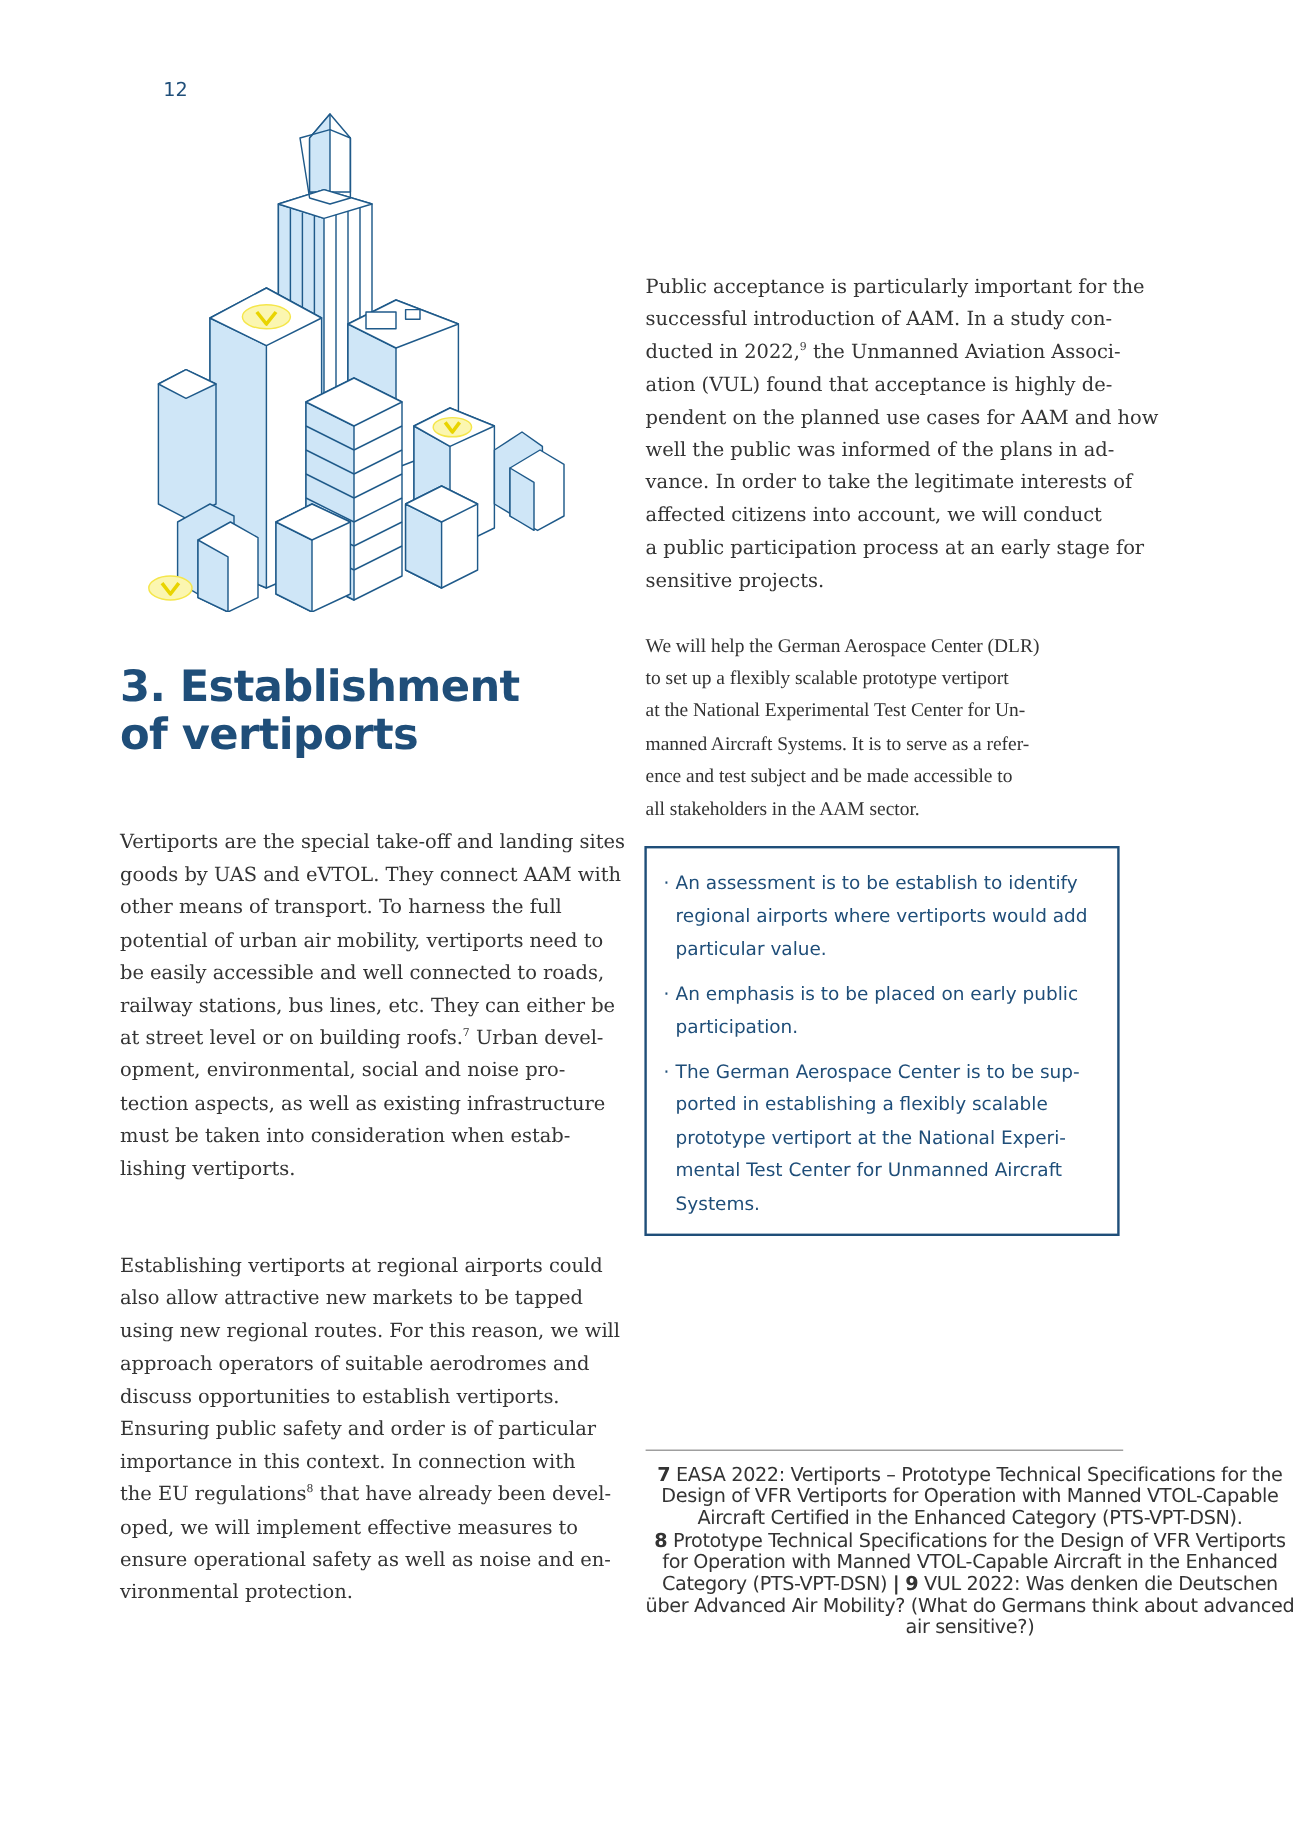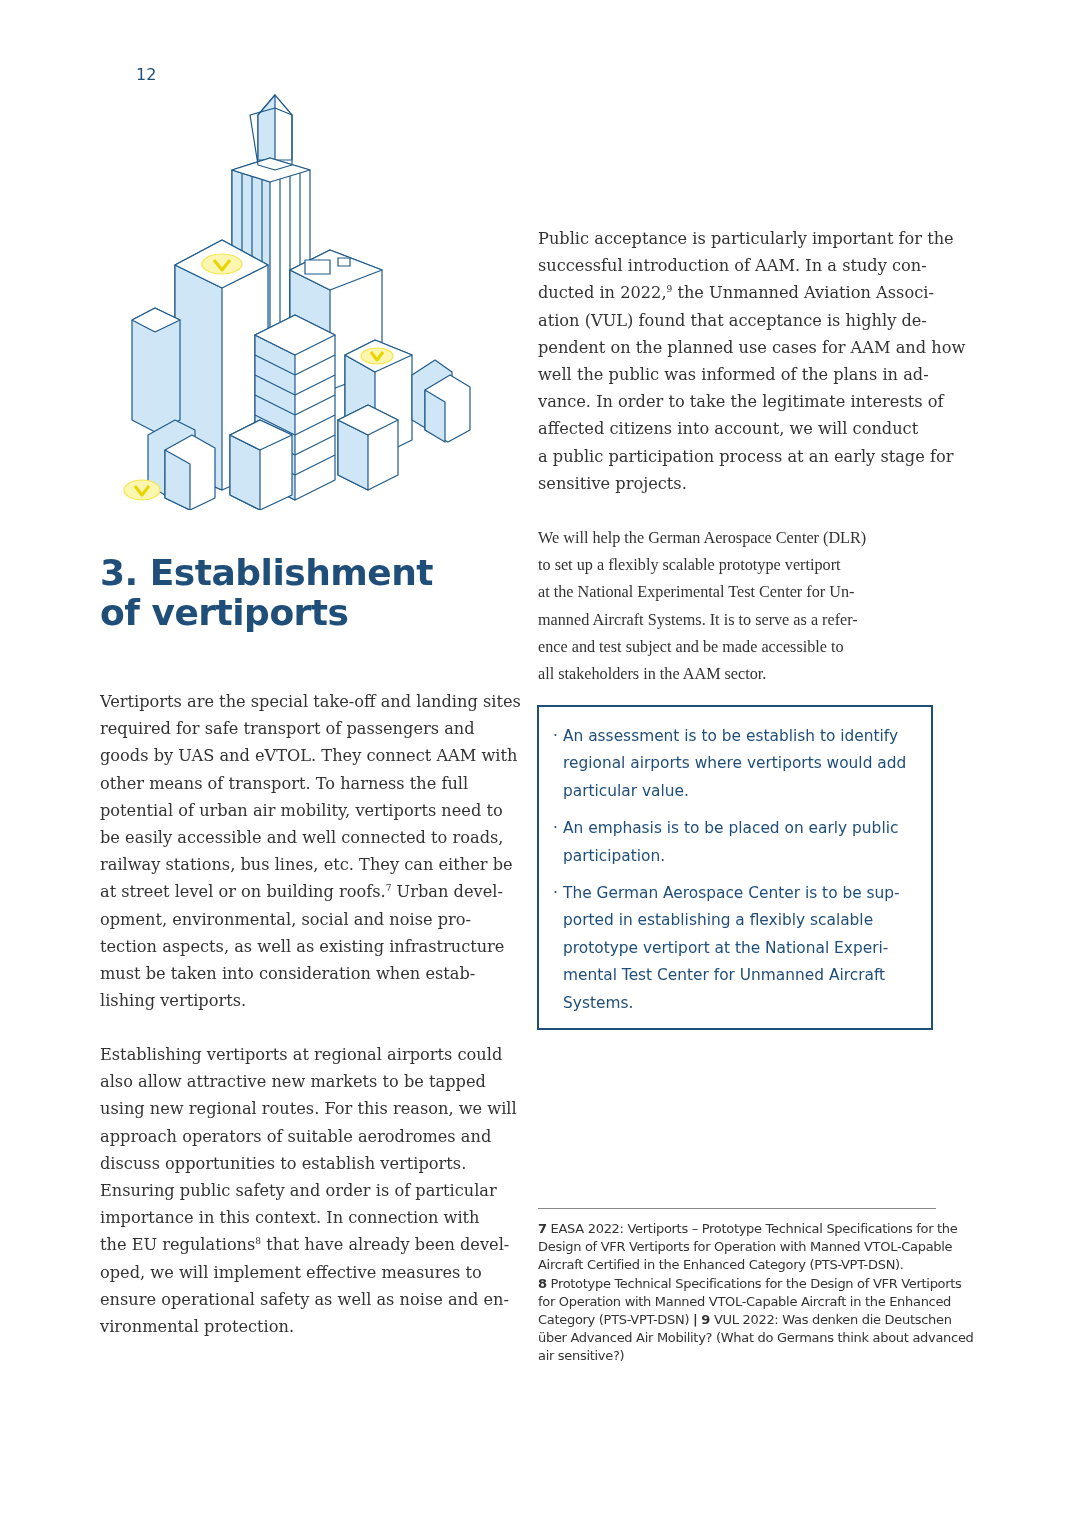--- a/index.html
+++ b/index.html
@@ -13,21 +13,21 @@
   #left-p1 { left: 100px; top: 671px; }
   #left-p2 { left: 100px; top: 1024px; }
   #right-p1 { left: 538px; top: 208px; }
   #right-p2 { left: 538px; top: 508px; font-family: Liberation Serif, serif; }
   .callout { position: absolute; left: 537px; top: 705px; width: 396px; height: 325px; border: 2px solid #1f4e79; box-sizing: border-box; }
   .callout-list { position: absolute; left: 14px; top: 16px; margin: 0; padding: 0; list-style: none; font-family: "DejaVu Sans", sans-serif; font-size: 15.4px; line-height: 27.4px; color: #1f4e79; }
   .callout-item { position: relative; padding-left: 10px; margin-bottom: 10px; }
   .callout-item .bullet { position: absolute; left: 0; top: 0; }
   .callout-item .line { white-space: nowrap; display: block; }
   .footnote-rule { position: absolute; left: 538px; top: 1208px; width: 398px; height: 1px; background: #888888; }
-  .footnotes { position: absolute; left: 538px; top: 1220px; font-family: "DejaVu Sans", sans-serif; font-size: 13px; line-height: 18.2px; color: #333333; letter-spacing: -0.3px; }
+  .footnotes { position: absolute; left: 538px; top: 1220px; font-family: "DejaVu Sans", sans-serif; font-size: 16px; line-height: 18.2px; color: #333333; letter-spacing: -0.3px; text-align: center; }
   .footnotes .line { white-space: nowrap; display: block; }
   .fn-num { font-weight: bold; }
   sup { font-size: 9px; line-height: 0; vertical-align: super; }
 </style>
 </head>
 <body>
 
 <div class="page-number">12</div>
 
 <svg class="illustration" viewBox="0 0 360 420" xmlns="http://www.w3.org/2000/svg">
@@ -126,21 +126,20 @@
   </g>
 </svg>
 
 <div class="heading">
   <div>3. Establishment</div>
   <div>of vertiports</div>
 </div>
 
 <div class="body-text" id="left-p1">
   <span class="line">Vertiports are the special take-off and landing sites</span>
-  <span class="line">required for safe transport of passengers and</span>
   <span class="line">goods by UAS and eVTOL. They connect AAM with</span>
   <span class="line">other means of transport. To harness the full</span>
   <span class="line">potential of urban air mobility, vertiports need to</span>
   <span class="line">be easily accessible and well connected to roads,</span>
   <span class="line">railway stations, bus lines, etc. They can either be</span>
   <span class="line"><span>at street level or on building roofs.</span><sup>7</sup><span> Urban devel-</span></span>
   <span class="line">opment, environmental, social and noise pro-</span>
   <span class="line">tection aspects, as well as existing infrastructure</span>
   <span class="line">must be taken into consideration when estab-</span>
   <span class="line">lishing vertiports.</span>

